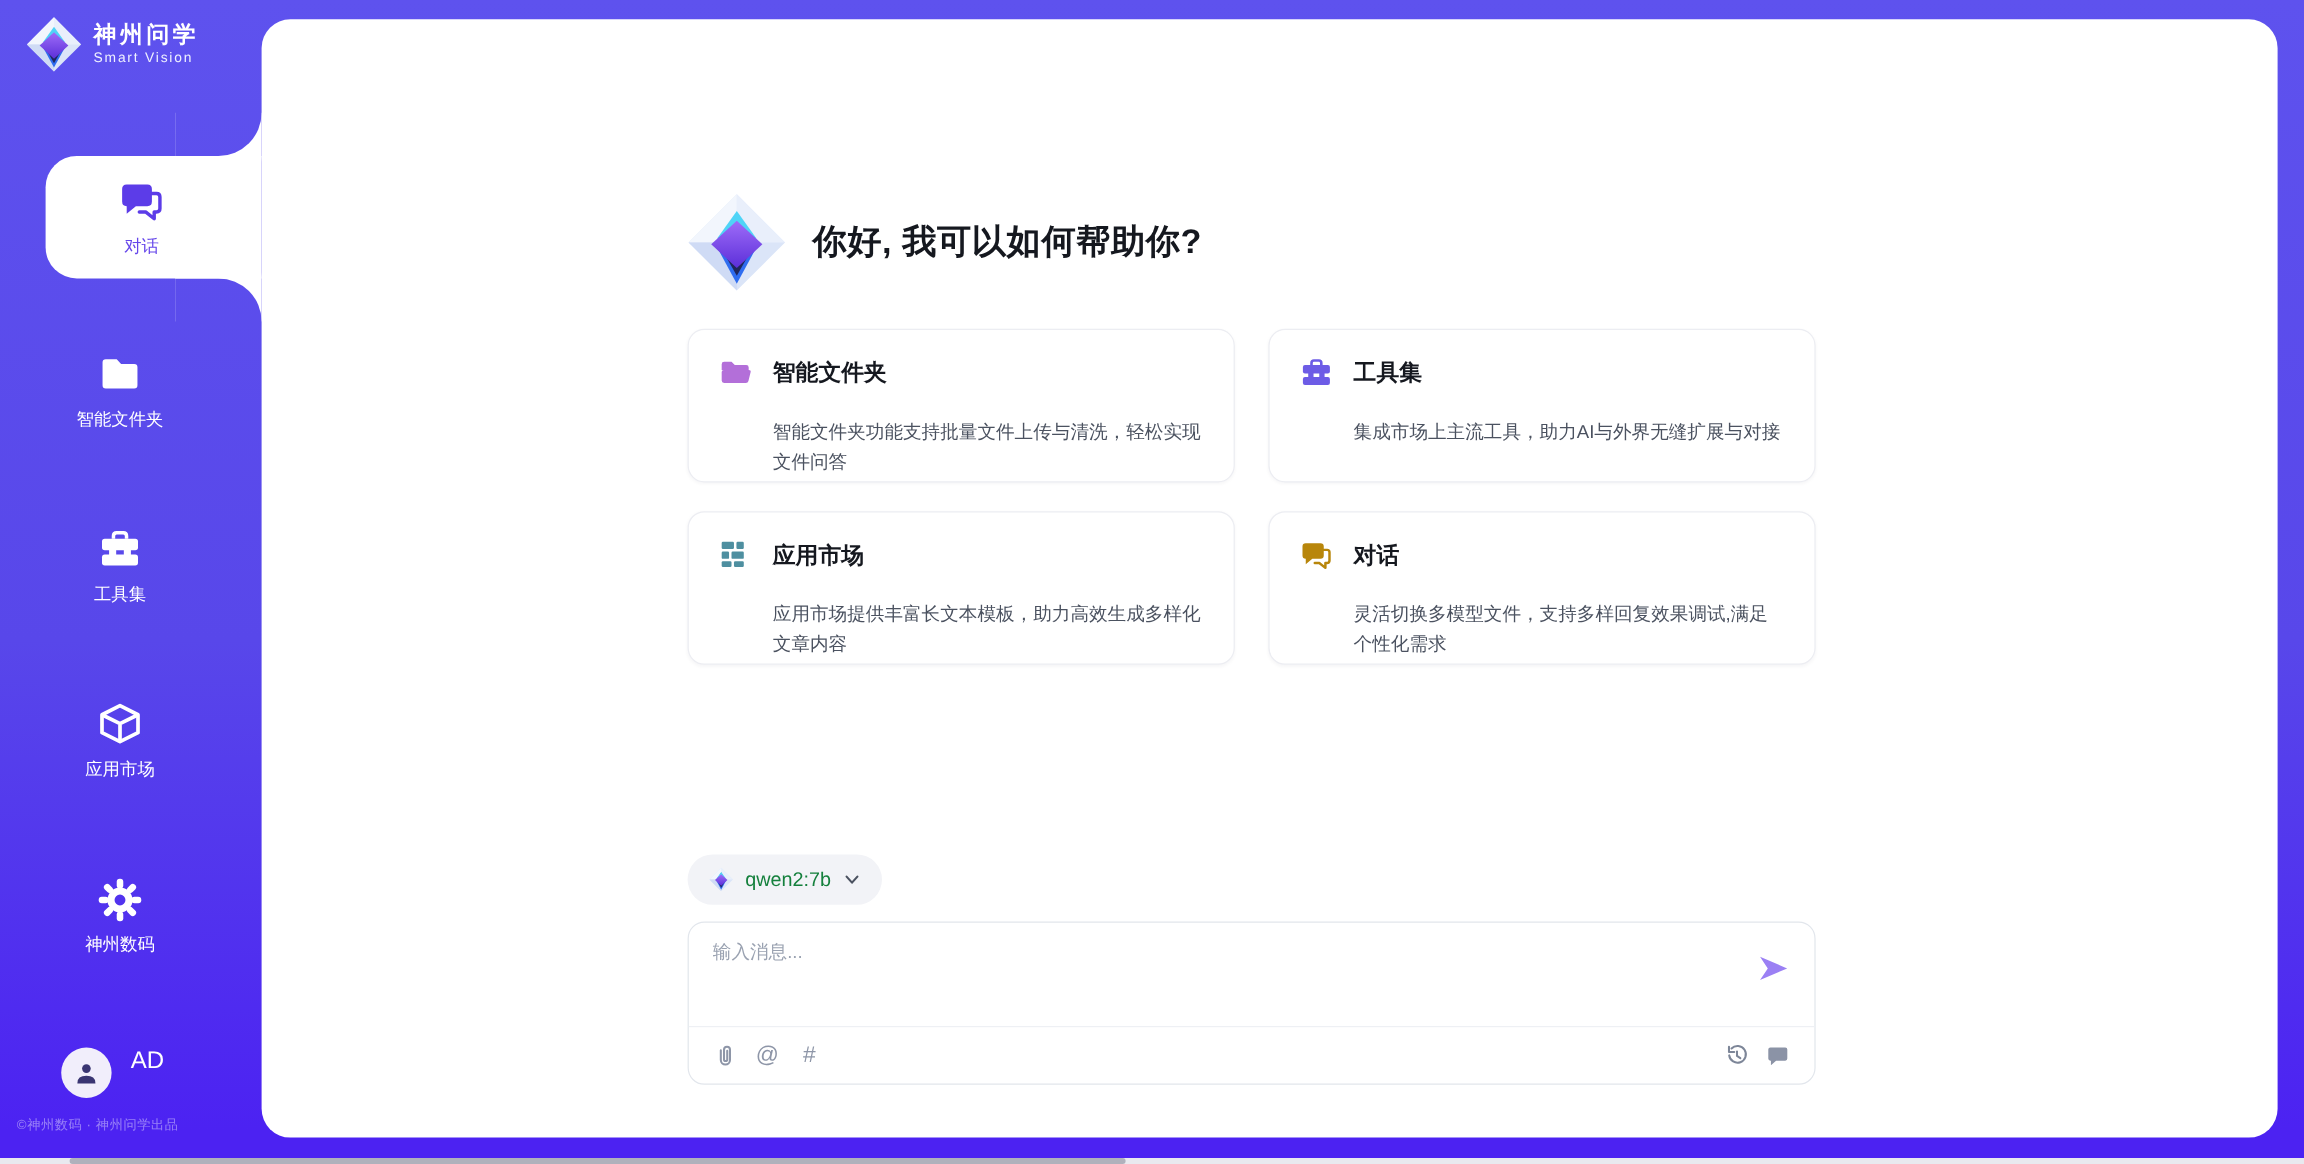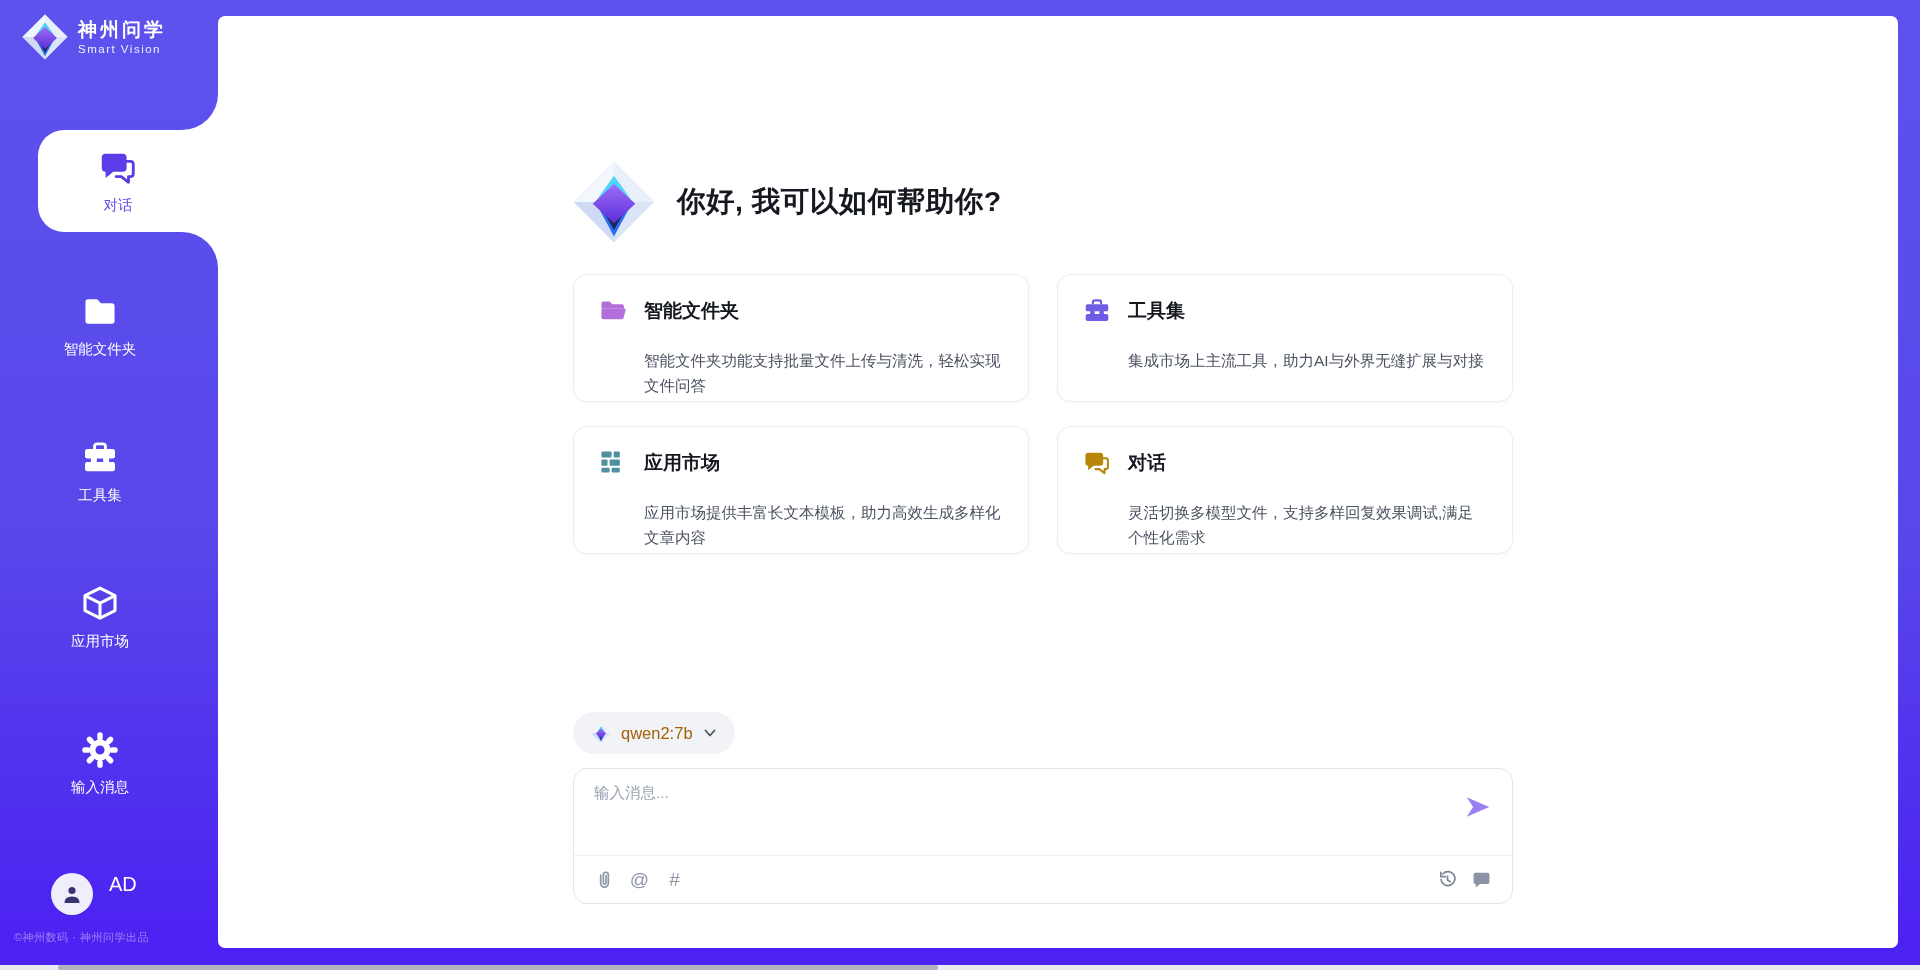--- a/index.html
+++ b/index.html
@@ -40,21 +40,21 @@
   .user-row { position:absolute; left:51px; top:873px; display:flex; gap:16px; cursor:pointer; }
   .avatar { width:42px; height:42px; border-radius:50%; background:#f1eefb; display:flex; align-items:center; justify-content:center; }
   .avatar svg { width:24px; height:24px; }
   .user-initials { color:#fff; font-size:20px; font-weight:500; }
 
   .footer-note { position:absolute; left:14px; top:930px; color:rgba(255,255,255,0.42); font-size:11px; letter-spacing:0.5px; }
 
   
   .main-panel {
     position:absolute; left:218px; top:16px; right:22px; bottom:22px;
-    background:#ffffff; border-radius:7px; z-index:1;
+    background:#ffffff; border-radius:24px; z-index:1;
   }
   .content { width:940px; margin-left:355px; padding-top:144px; }
 
   .greeting { display:flex; align-items:center; gap:22px; height:84px; }
   .greeting .diamond { width:82px; height:82px; }
   .greeting-title { font-size:28.5px; font-weight:700; color:#15181f; letter-spacing:0.5px; }
 
   .cards { margin-top:30px; display:grid; grid-template-columns:456px 456px; gap:24px 28px; }
   .card {
     height:128px; background:#fff; border:1px solid #ecedf2; border-radius:14px;
@@ -63,21 +63,21 @@
   .card-head { display:flex; align-items:center; gap:16px; }
   .card-head .icon { width:30px; height:30px; flex:0 0 30px; }
   .card-title { font-size:19px; font-weight:700; color:#15181f; }
   .card-desc { margin:22px 0 0 46px; font-size:15.5px; line-height:1.62; color:#4b5260; }
 
   .model-chip {
     margin-top:158px; display:inline-flex; align-items:center; gap:10px;
     height:42px; padding:0 18px; background:#f2f3f7; border-radius:21px; cursor:pointer;
   }
   .model-chip .diamond { width:20px; height:20px; }
-  .model-name { font-size:16.5px; color:#a16207; }
+  .model-name { font-size:16.5px; color:#15803d; }
   .chevron { width:14px; height:14px; color:#4b5260; }
 
   .composer {
     position:relative; margin-top:14px; width:940px; height:136px;
     border:1.5px solid #e2e6ec; border-radius:14px; background:#fff;
   }
   .composer textarea {
     position:absolute; left:20px; top:14px; width:860px; height:64px;
     border:none; outline:none; resize:none; font-family:inherit;
     font-size:15.5px; color:#b91c1c; background:transparent;
@@ -197,21 +197,21 @@
     <svg class="icon" viewBox="0 0 44 44">
         <use href="#ic-cube"></use>
       </svg>
     <div class="nav-label">应用市场</div>
   </div>
 
   <div class="nav-item" style="top:730px">
     <svg class="icon" viewBox="0 0 44 44">
         <use href="#ic-gear"></use>
       </svg>
-    <div class="nav-label">输入消息</div>
+    <div class="nav-label">神州数码</div>
   </div>
 
   <div class="user-row">
     <div class="avatar">
       <svg viewBox="0 0 24 24">
         <circle cx="12" cy="8.5" r="3.6" fill="#3a3572"></circle>
         <path d="M4.5 20.5 q0 -6 7.5 -6 t7.5 6 v0.5 H4.5 z" fill="#3a3572"></path>
       </svg>
     </div>
     <div class="user-initials">AD</div>

